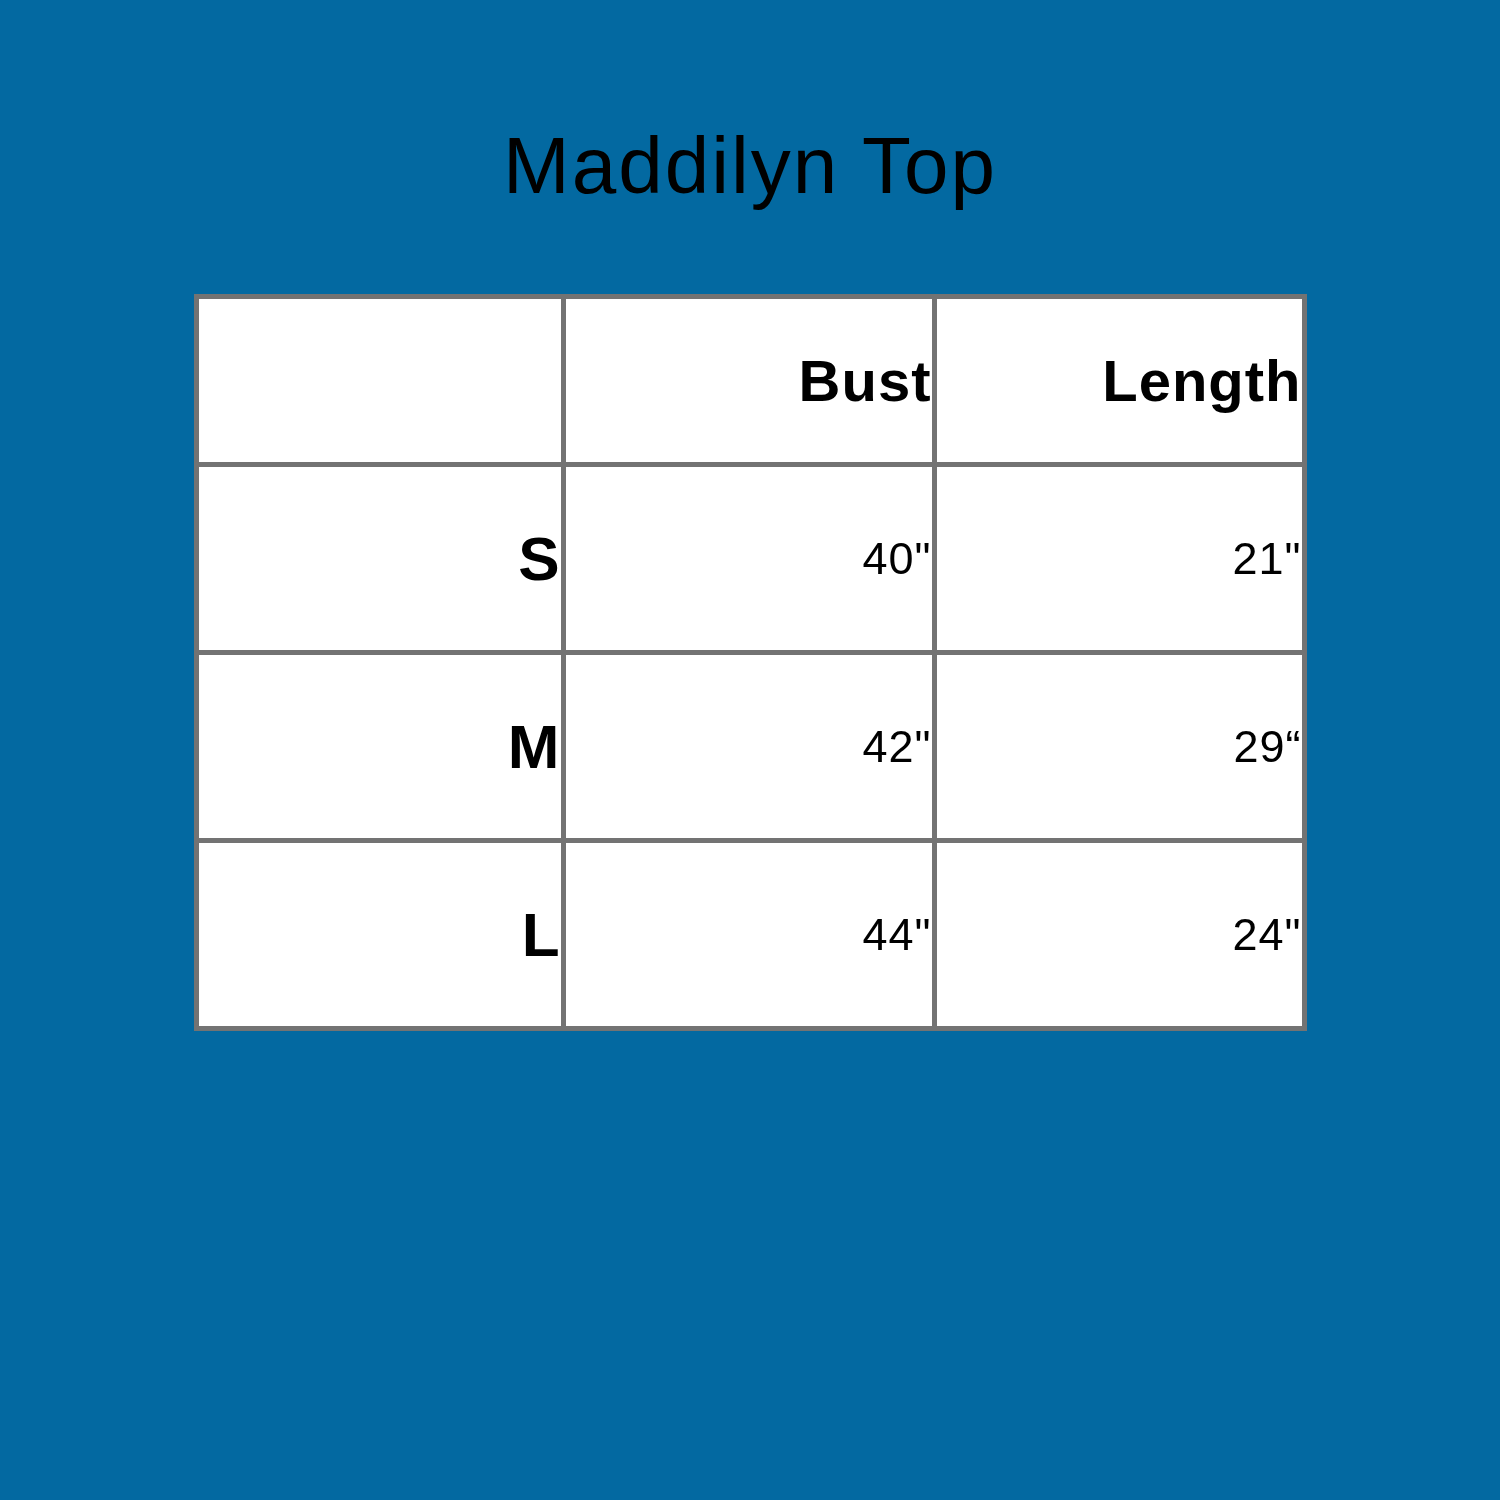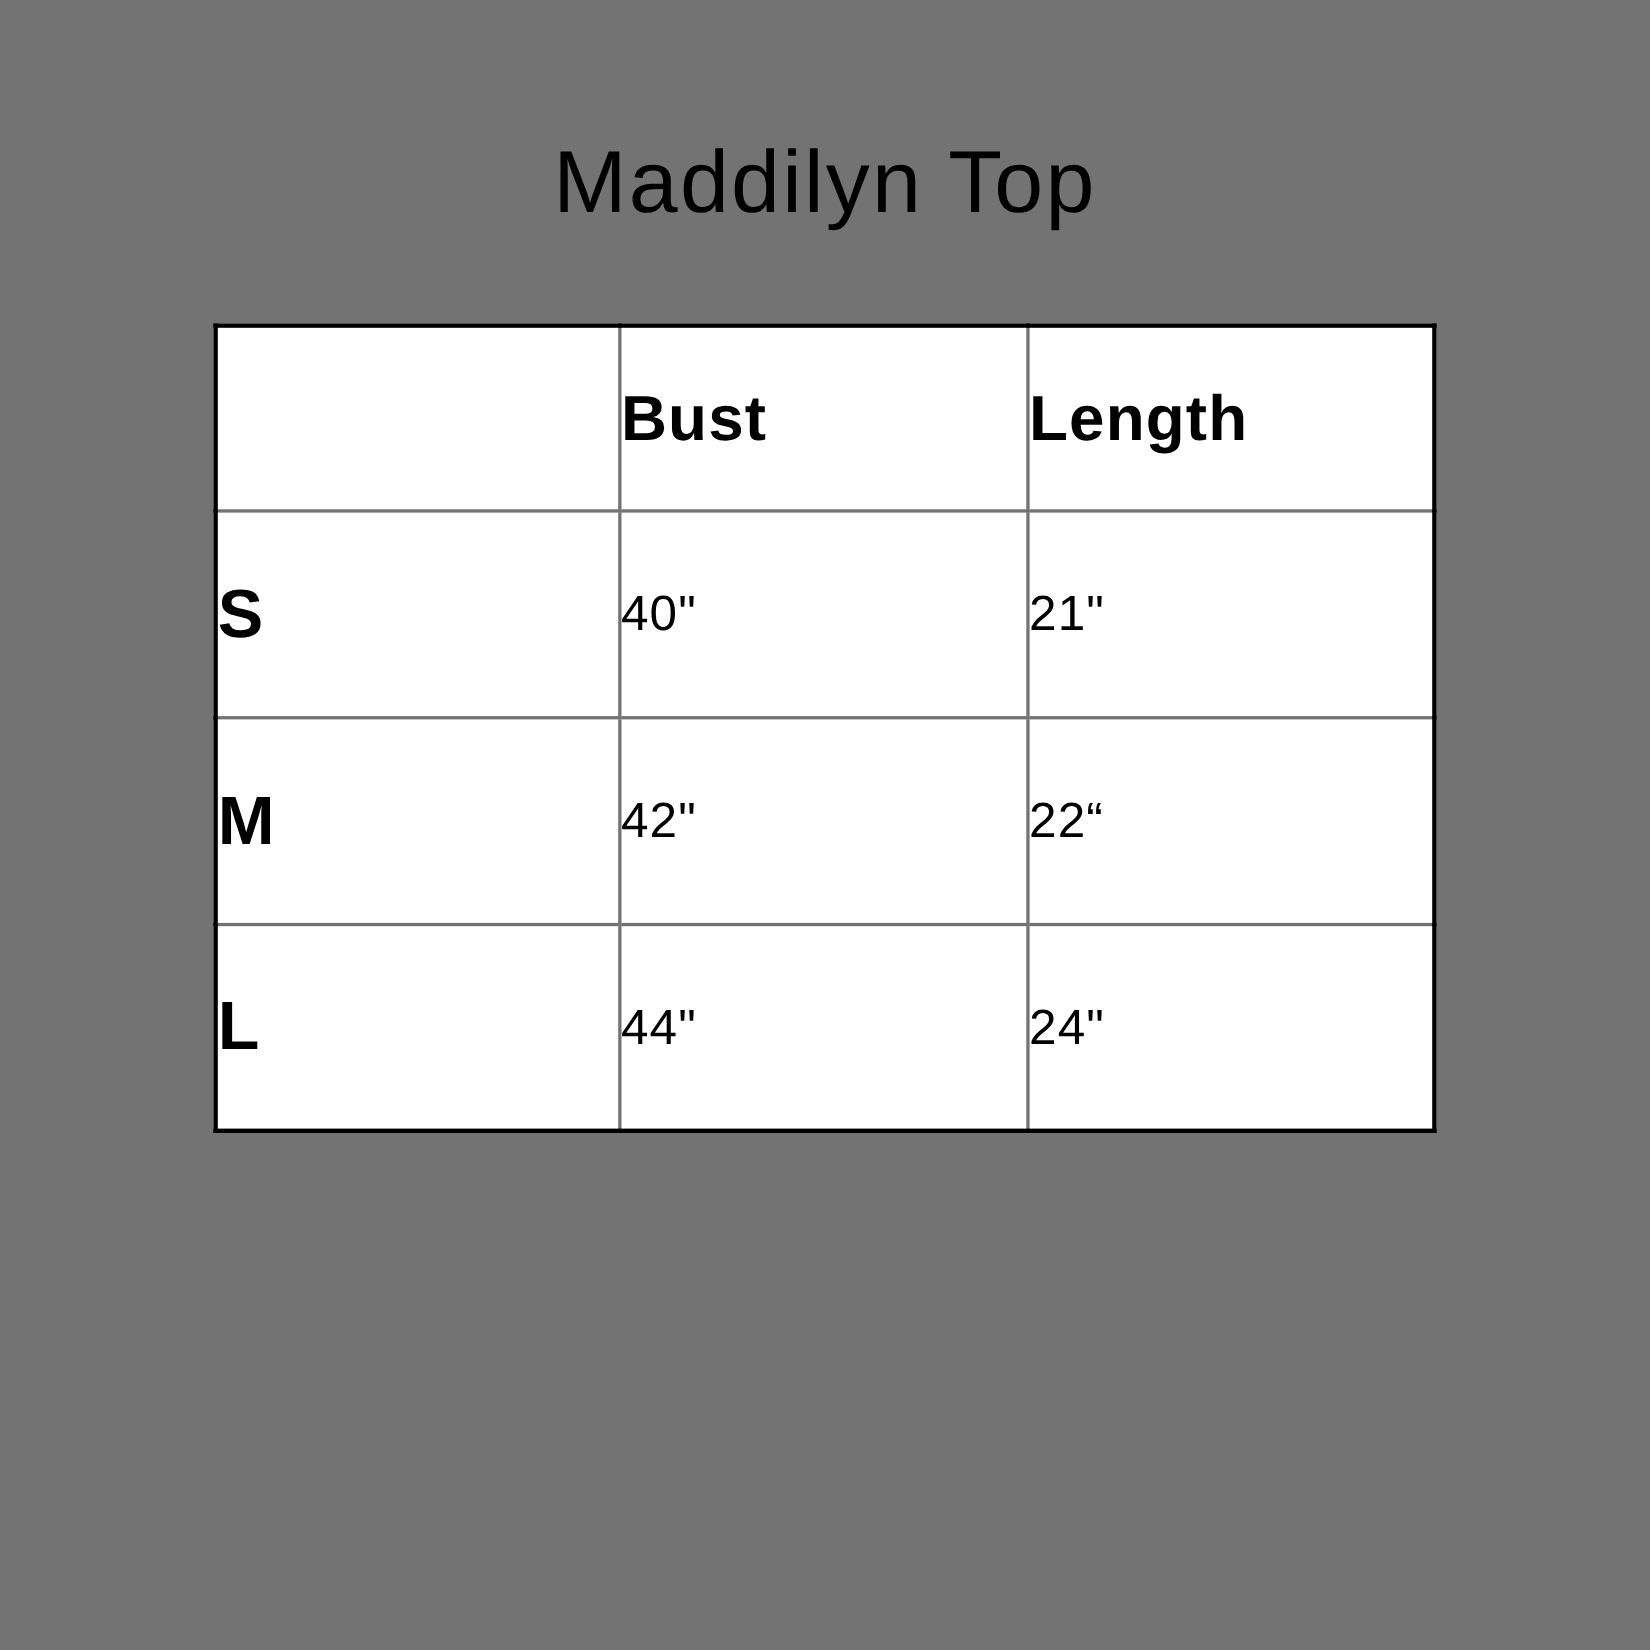--- a/index.html
+++ b/index.html
@@ -10,21 +10,21 @@
   body {
     width: 1500px;
     height: 1500px;
     font-family: "Liberation Sans", "DejaVu Sans", sans-serif;
     color: #000000;
     overflow: hidden;
   }
   .page {
     width: 1500px;
     height: 1500px;
-    background: #737373;
+    background: #0369a1;
     position: relative;
   }
   .title {
     margin: 0;
     padding-top: 122px;
     text-align: center;
     font-size: 80px;
     font-weight: 300;
     letter-spacing: 2px;
     line-height: 1.1;
@@ -32,22 +32,22 @@
   }
   table.size-chart {
     border-collapse: collapse;
     table-layout: fixed;
     margin: 84px auto 0 auto;
     background: #ffffff;
     border: 4px solid #000000;
   }
   table.size-chart th,
   table.size-chart td {
-    border: 3px solid #737373;
-    text-align: left;
+    border: 5px solid #737373;
+    text-align: right;
     vertical-align: middle;
     padding: 0;
     background: #ffffff;
   }
   col.c-size   { width: 367px; }
   col.c-bust   { width: 371px; }
   col.c-length { width: 370px; }
   tr.header-row { height: 168px; }
   tr.data-row   { height: 188px; }
   th.col-header {
@@ -88,21 +88,21 @@
     </thead>
     <tbody>
       <tr class="data-row">
         <td class="size-label">S</td>
         <td class="value-cell">40"</td>
         <td class="value-cell">21"</td>
       </tr>
       <tr class="data-row">
         <td class="size-label">M</td>
         <td class="value-cell">42"</td>
-        <td class="value-cell">22“</td>
+        <td class="value-cell">29“</td>
       </tr>
       <tr class="data-row">
         <td class="size-label">L</td>
         <td class="value-cell">44"</td>
         <td class="value-cell">24"</td>
       </tr>
     </tbody>
   </table>
 
 </div>

